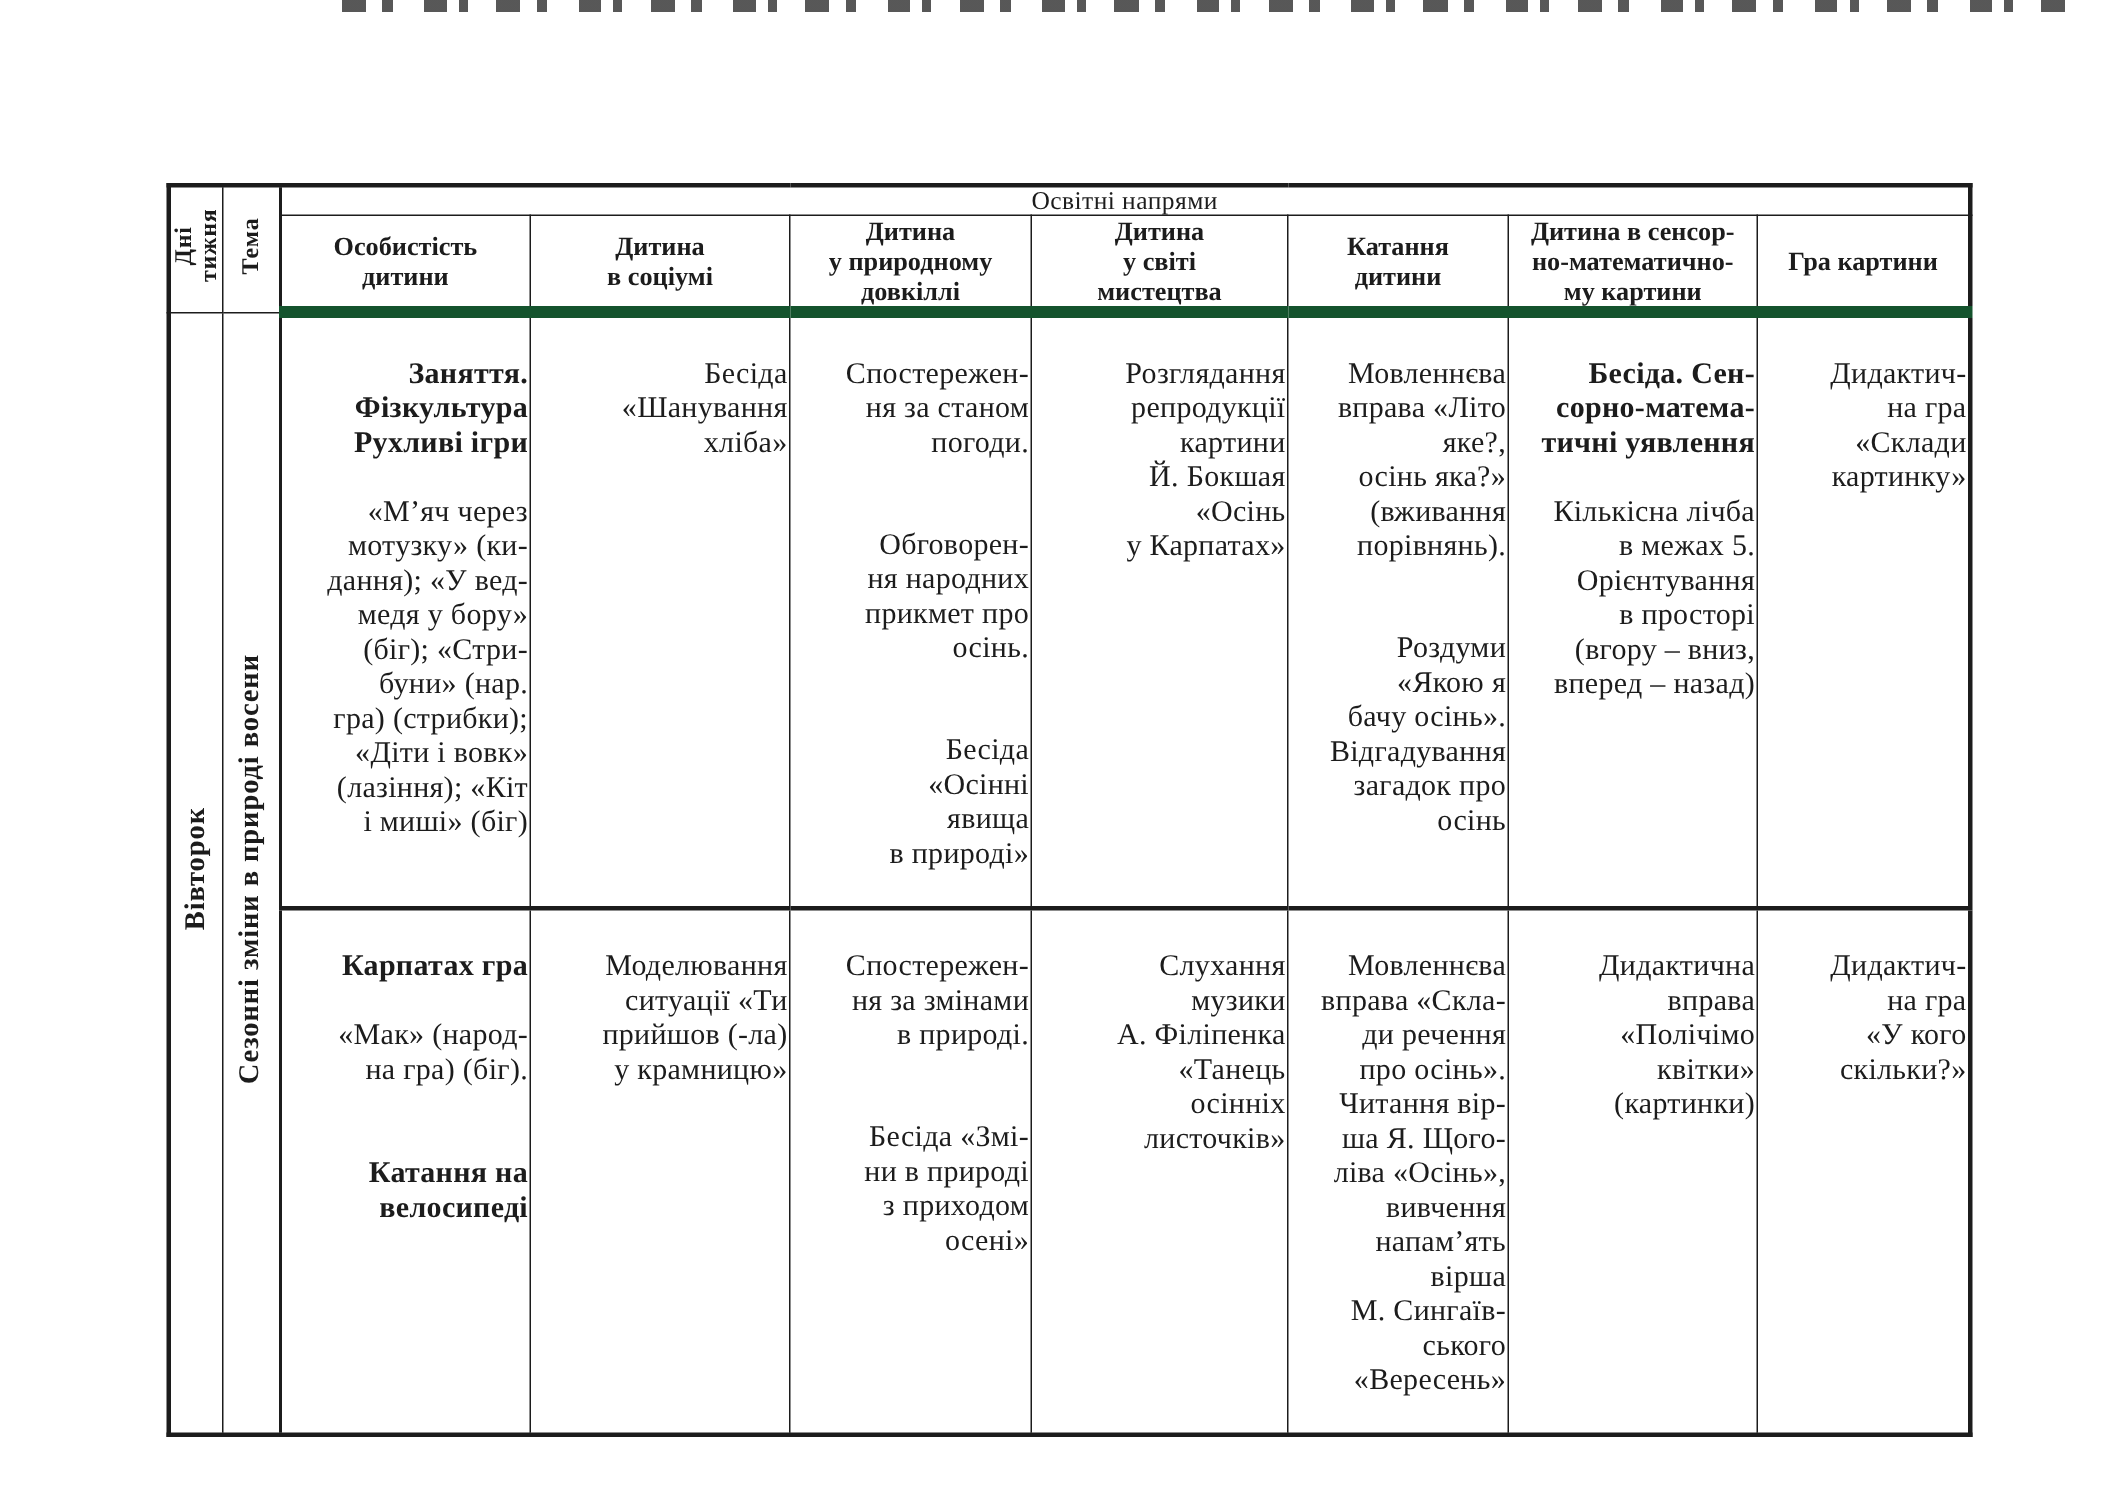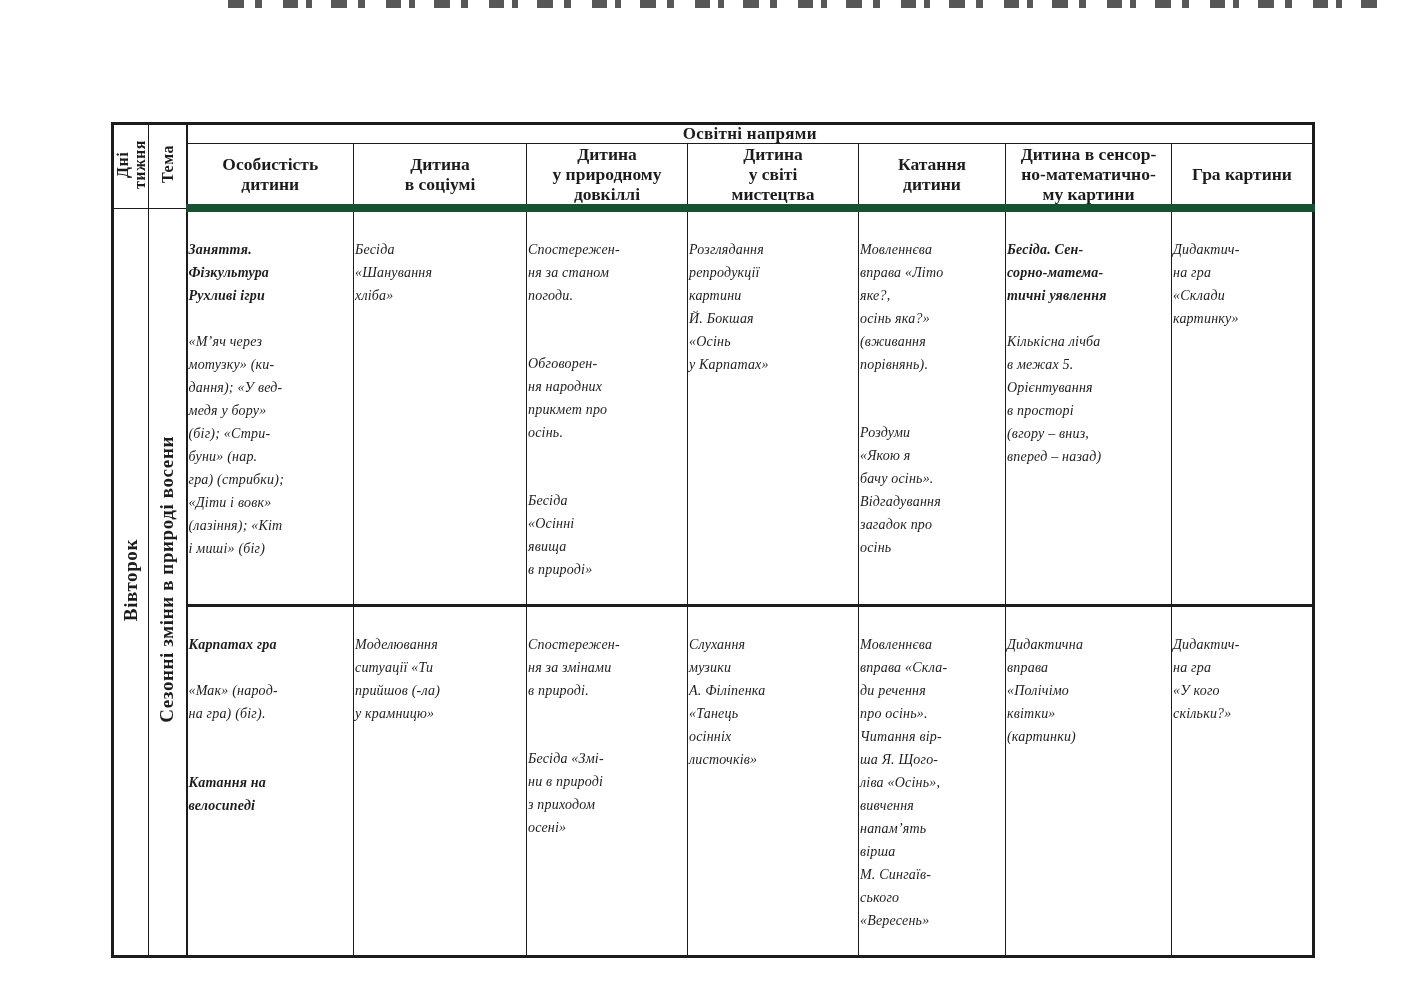--- a/index.html
+++ b/index.html
@@ -29,36 +29,35 @@
   }
   table.plan { border: 3px solid #1c1c1c; }
   .plan th, .plan td { border: 1px solid #1c1c1c; padding: 0; }
 
   tr.r-group { height: 19px; }
   tr.r-cols  { height: 61px; }
   tr.r1      { height: 326px; }
   tr.r2      { height: 302px; }
 
   th.group {
-    font-size: 17px; font-weight: bold; text-align: center;
+    font-size: 17px; font-weight: normal; text-align: center;
     line-height: 18px; letter-spacing: .3px;
   }
   tr.r-cols th {
     font-size: 17.5px; font-weight: bold; text-align: center;
     vertical-align: middle; line-height: 20px;
     white-space: pre-line; border-bottom: 8px solid #14532d;
   }
   tr.r1 > td.cell { border-bottom: 3px solid #1c1c1c; }
 
   td.cell {
-    vertical-align: top; text-align: left;
-    font-size: 14px; line-height: 23px; letter-spacing: .2px;
+    vertical-align: top; text-align: right;
+    font-size: 20px; line-height: 23px; letter-spacing: .2px;
     padding: 3px 1px 0 1px;
     white-space: pre-line;
-    font-style: italic;
   }
   .part { white-space: pre-line; }
   .part.b { font-weight: bold; }
   .part.gap6  { margin-top: 22px; }
   .part.gap17 { margin-top: 23px; }
 
   th.corner { vertical-align: middle; text-align: center; }
   th.corner-theme, td.theme-cell { border-right: 2px solid #1c1c1c; }
   .vert {
     display: inline-block;

